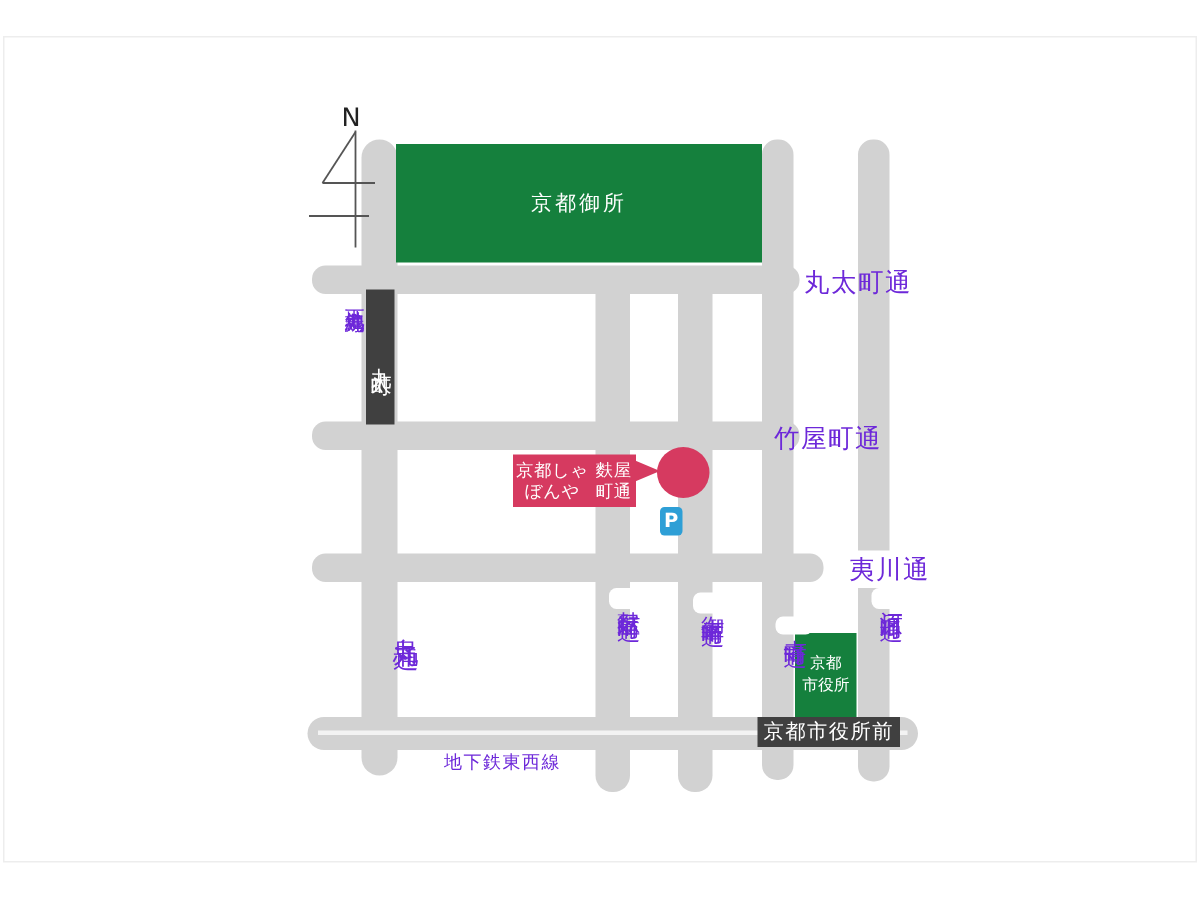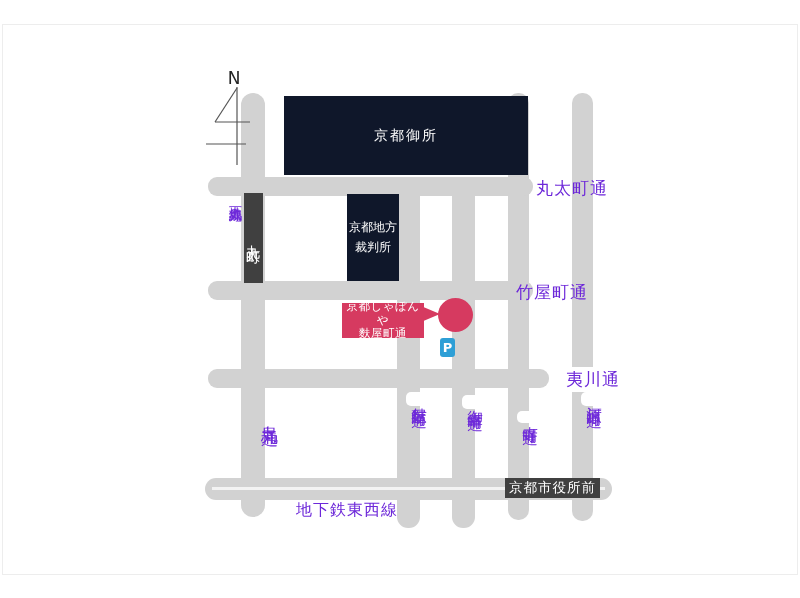--- a/index.html
+++ b/index.html
@@ -15,22 +15,22 @@
   .st-gokomachi{left:452px;top:180px;width:23px;height:348px;border-radius:11px;}
   .st-teramachi{left:508px;top:93px;width:21px;height:427px;border-radius:10px;}
   .st-kawaramachi{left:572px;top:93px;width:21px;height:428px;border-radius:10px;}
   .st-marutamachi{left:208px;top:177px;width:325px;height:19px;border-radius:9px;}
   .st-takeyamachi{left:208px;top:281px;width:325px;height:19px;border-radius:9px;}
   .st-ebisugawa{left:208px;top:369px;width:341px;height:19px;border-radius:9px;}
   .st-tozai{left:205px;top:478px;width:407px;height:22px;border-radius:11px;}
   .tozai-median{left:212px;top:487px;width:393px;height:3px;background:#f3f3f3;}
 
   
-  .building{background:#0f172a;color:#ffffff;display:flex;align-items:center;justify-content:center;
-            text-align:center;margin-left:20px;}
+  .building{background:#15803d;color:#ffffff;display:flex;align-items:center;justify-content:center;
+            text-align:center;}
   .b-palace{left:264px;top:96px;width:244px;height:79px;font-size:14px;letter-spacing:2px;}
   .b-courthouse{left:327px;top:194px;width:52px;height:87px;font-size:12px;line-height:1.6;}
   .b-cityhall{left:530px;top:422px;width:41px;height:56px;font-size:10.5px;line-height:1.45;}
 
   
   .badge{background:#404040;color:#ffffff;display:flex;align-items:center;justify-content:center;}
   .badge-marutamachi{left:244px;top:193px;width:19px;height:90px;}
   .badge-marutamachi span{writing-mode:vertical-rl;text-orientation:upright;font-size:14px;letter-spacing:3px;}
   .badge-shiyakushomae{left:505px;top:478px;width:95px;height:20px;font-size:13.5px;letter-spacing:1px;}
 
@@ -40,25 +40,25 @@
   .onwhite{background:#ffffff;border-radius:5px;margin-left:11px;}
   .lbl-karasuma-line{left:226px;top:196px;font-size:13px;letter-spacing:0.5px;}
   .lbl-marutamachi{left:536px;top:177px;font-size:17px;letter-spacing:1px;}
   .lbl-takeyamachi{left:516px;top:281px;font-size:17px;letter-spacing:1px;}
   .lbl-ebisugawa{left:552px;top:367px;font-size:17px;letter-spacing:1px;padding:1px 3px;}
   .lbl-karasuma{left:259px;top:412px;font-size:17px;letter-spacing:2px;}
   .lbl-fuyacho{left:395px;top:392px;font-size:15.5px;letter-spacing:2px;padding:3px 2px;}
   .lbl-gokomachi{left:451px;top:395px;font-size:15.5px;letter-spacing:2px;padding:3px 2px;}
   .lbl-teramachi{left:506px;top:411px;font-size:15.5px;letter-spacing:2px;padding:3px 2px;}
   .lbl-kawaramachi{left:570px;top:392px;font-size:15.5px;letter-spacing:2px;padding:3px 2px;}
-  .lbl-tozai-line{left:296px;top:500px;font-size:16px;letter-spacing:1px;}
+  .lbl-tozai-line{left:296px;top:500px;font-size:12px;letter-spacing:1px;}
 
   
   .poi-label{left:342px;top:303px;width:82px;height:35px;background:#d63a60;color:#ffffff;
-             display:flex;flex-direction:column;align-items:center;justify-content:center;
+             display:flex;align-items:center;justify-content:center;
              font-size:11.5px;line-height:1.2;letter-spacing:0.5px;text-align:center;z-index:6;}
   .poi-pointer{left:421px;top:306px;width:0;height:0;border-top:8px solid transparent;
                border-bottom:8px solid transparent;border-left:19px solid #d63a60;z-index:6;}
   .poi-marker{left:438px;top:298px;width:35px;height:34px;border-radius:50%;background:#d63a60;z-index:6;}
   .parking{left:440px;top:338px;width:15px;height:19px;border-radius:3px;background:#2e9fd6;
            color:#ffffff;display:flex;align-items:center;justify-content:center;
            font-family:"DejaVu Sans","Liberation Sans",sans-serif;font-weight:bold;font-size:13px;z-index:6;}
 
   .compass{left:198px;top:60px;z-index:7;}
 </style>
@@ -77,23 +77,23 @@
 
   <div class="abs street st-marutamachi"></div>
   <div class="abs street st-takeyamachi"></div>
   <div class="abs street st-ebisugawa"></div>
   <div class="abs street st-tozai"></div>
   <div class="abs tozai-median"></div>
 
   <div class="abs building b-palace">
     <span>京都御所</span>
   </div>
-  <div class="abs building b-courthouse">
-    <span><span>京都地方</span><br>
-    <span>裁判所</span></span>
+  <div class="abs building b-cityhall">
+    <span><span>京都</span><br>
+    <span>市役所</span></span>
   </div>
 
   <div class="abs badge badge-marutamachi">
     <span>丸太町</span>
   </div>
   <div class="abs badge badge-shiyakushomae">
     <span>京都市役所前</span>
   </div>
 
   <div class="abs jp vtext lbl-karasuma-line">地下鉄烏丸線</div>

